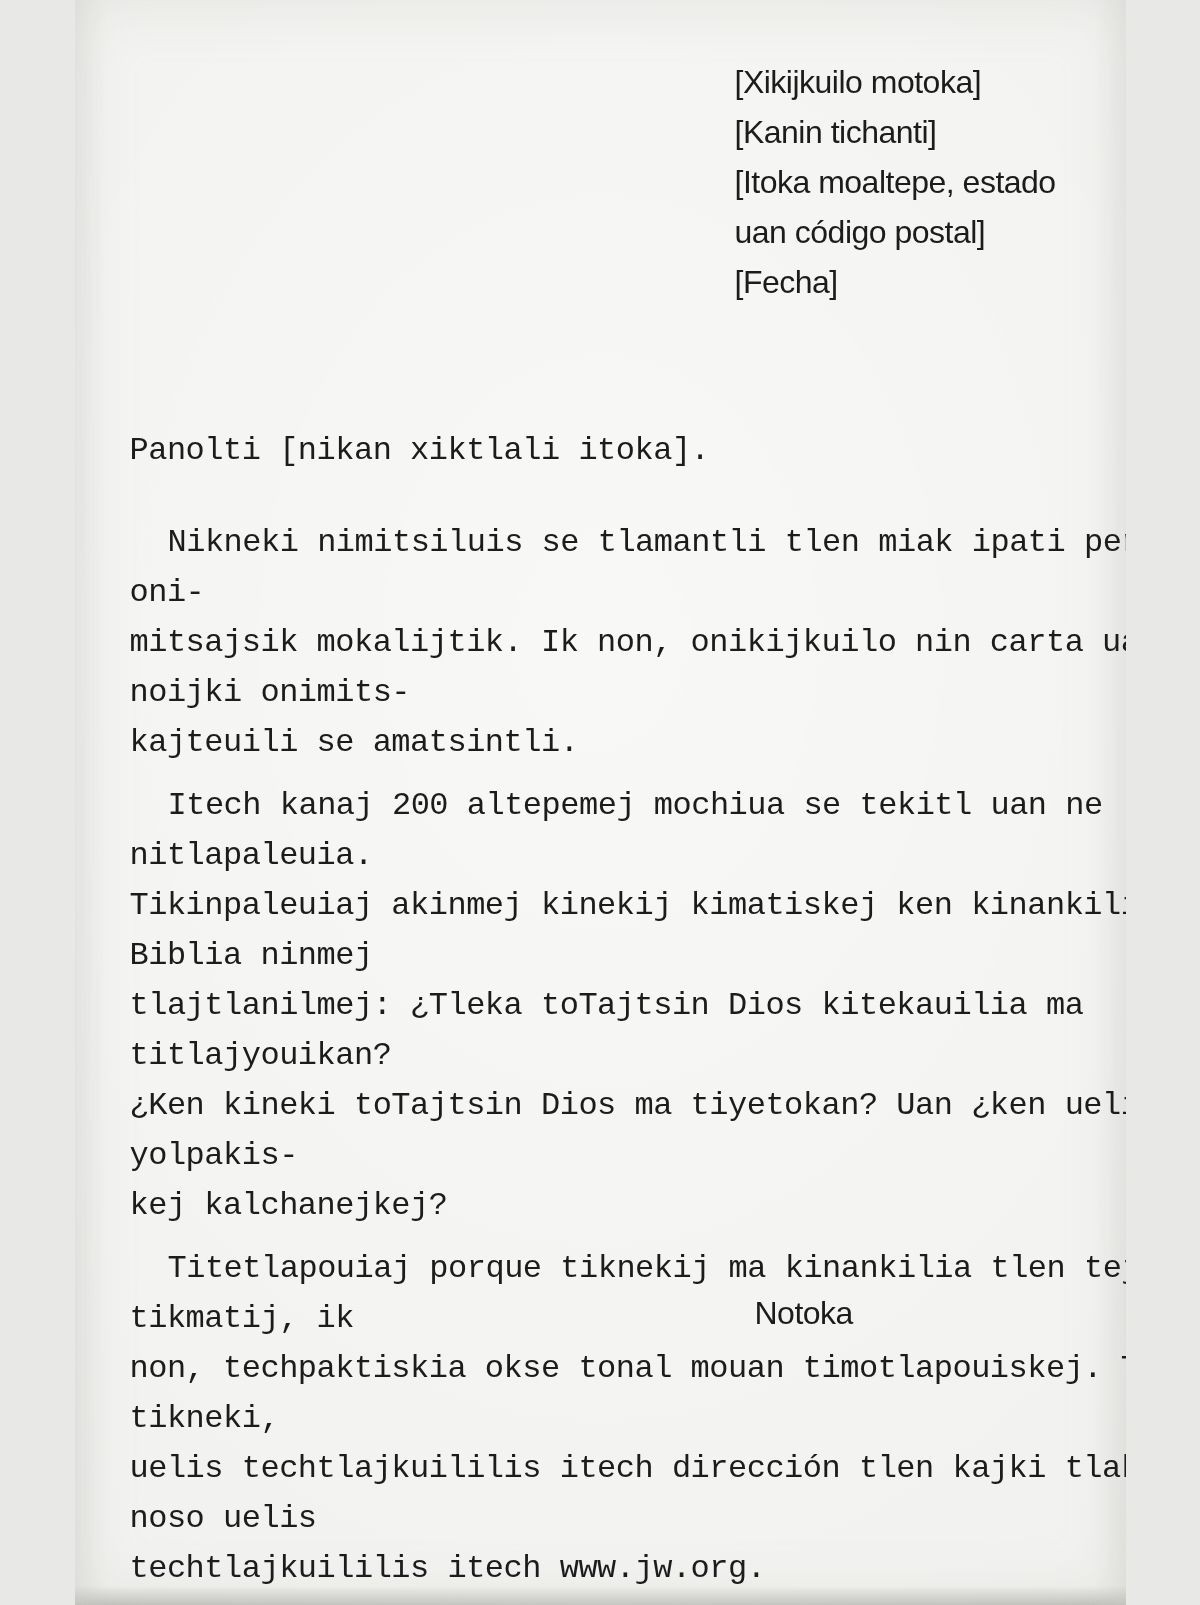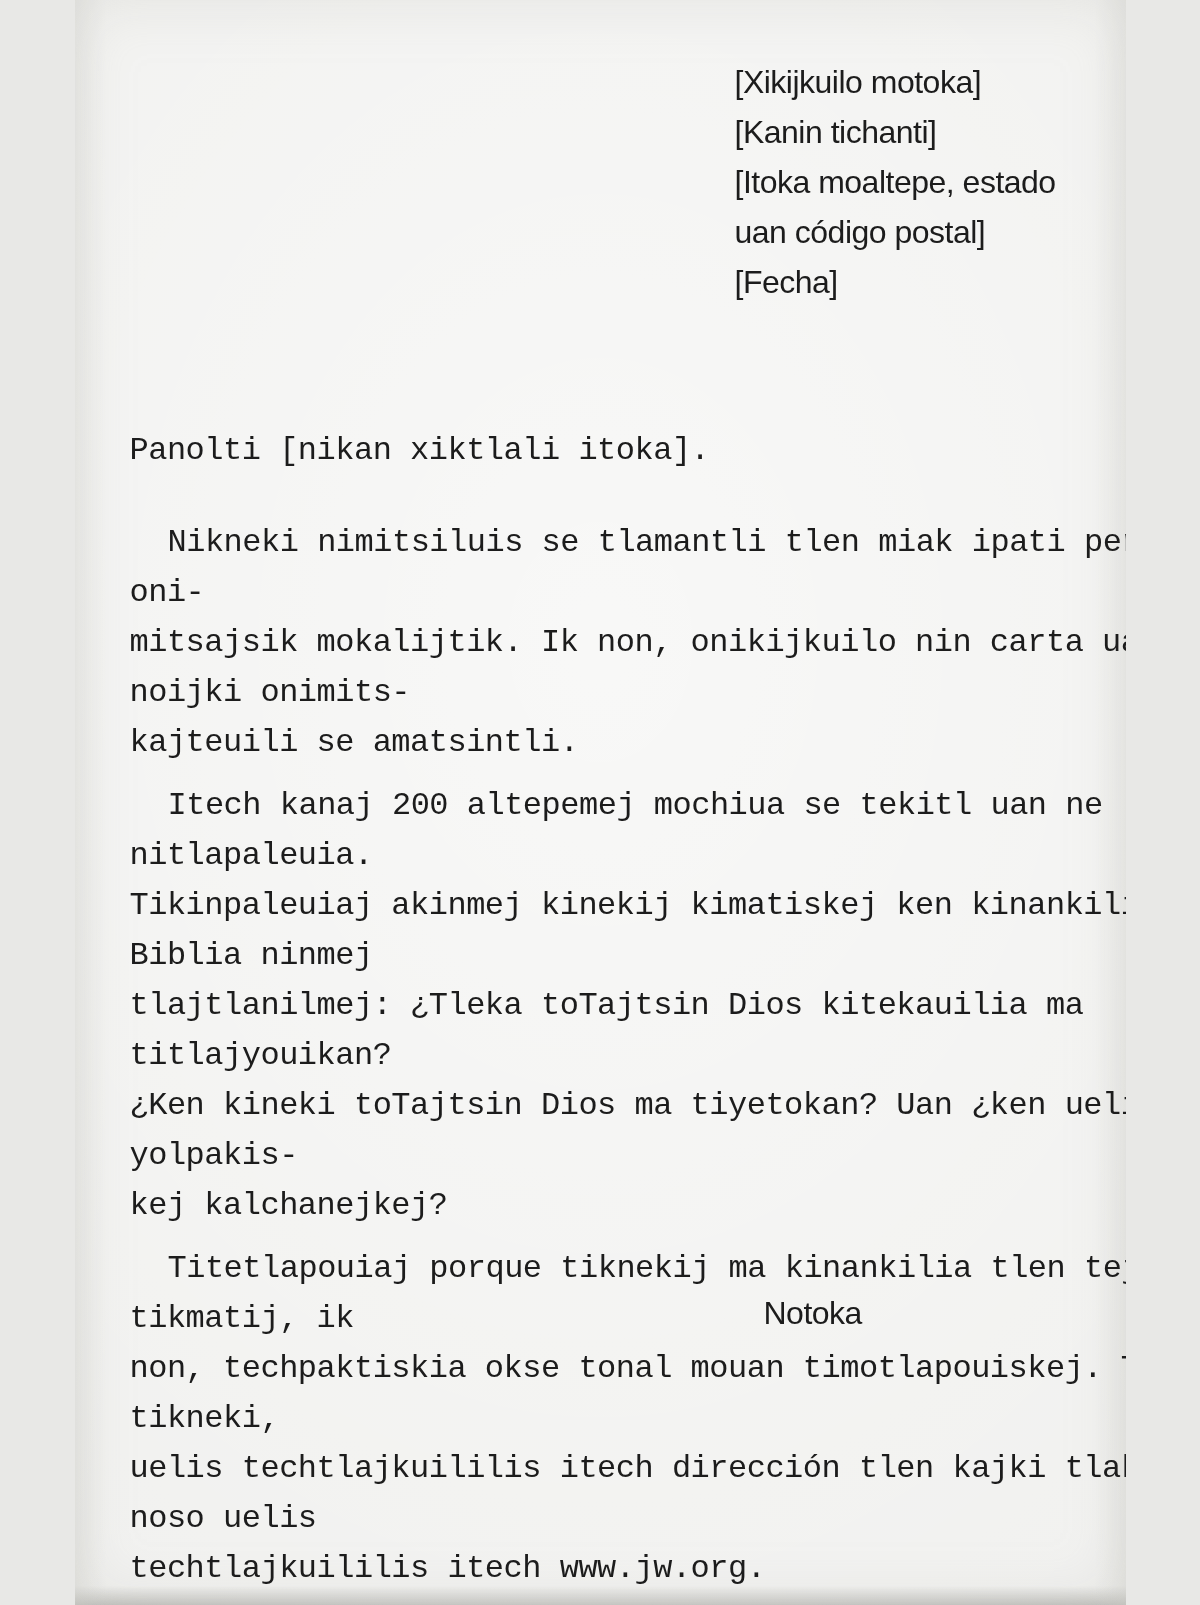--- a/index.html
+++ b/index.html
@@ -49,21 +49,21 @@
     text-indent: 38px;
     margin: 0 0 13px 0;
   }
   .closing-block {
     position: absolute;
     left: 680px;
     top: 1288px;
     width: 400px;
   }
   .signoff {
-    margin: 0 0 20px 9px;
+    margin: 0 0 20px 0;
   }
   .signature {
     margin: 0;
   }
 </style>
 </head>
 <body>
 
 <div class="page">
 

